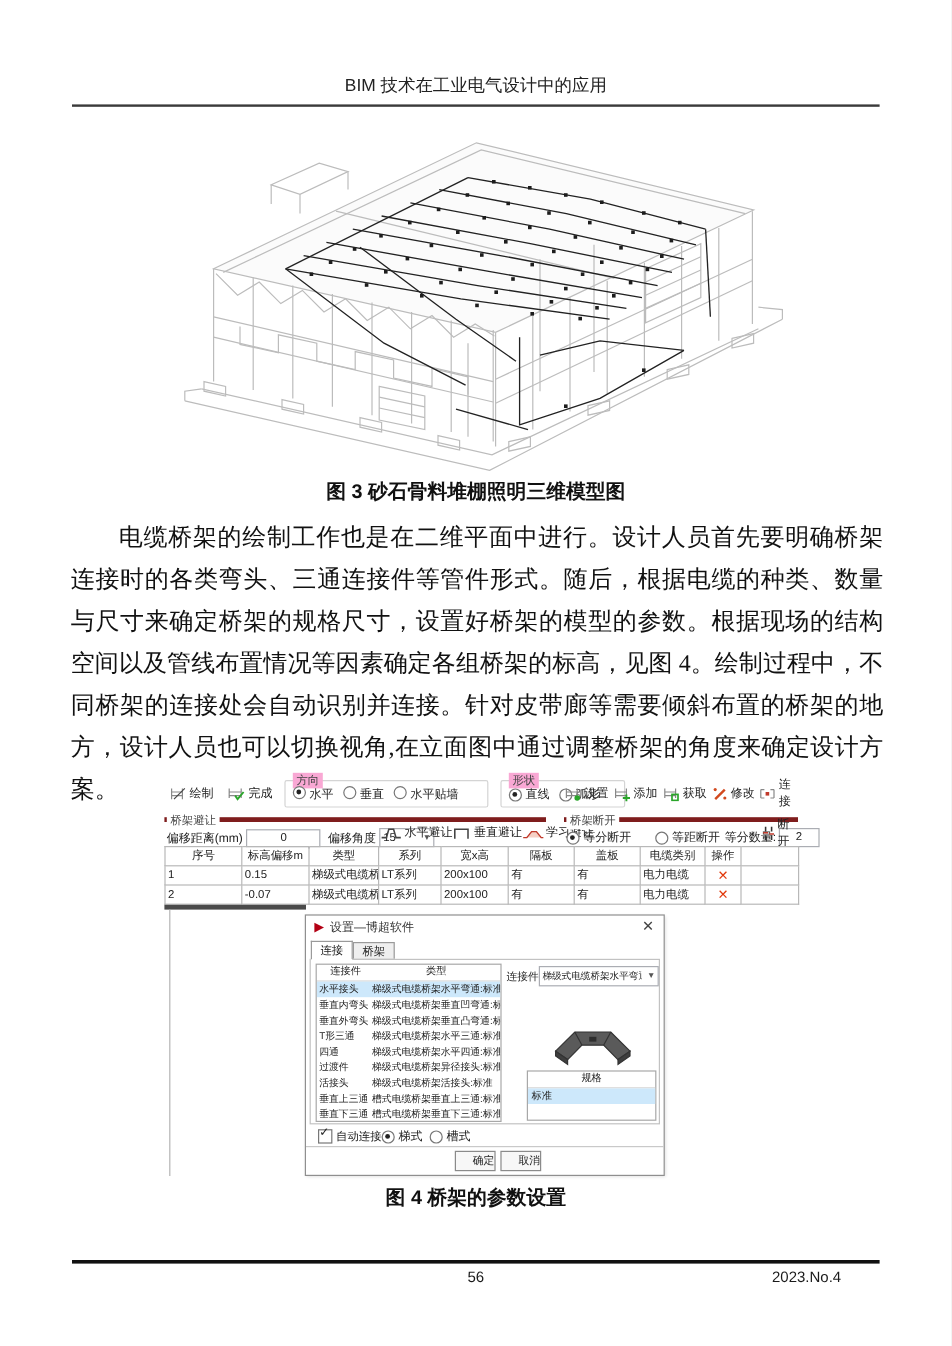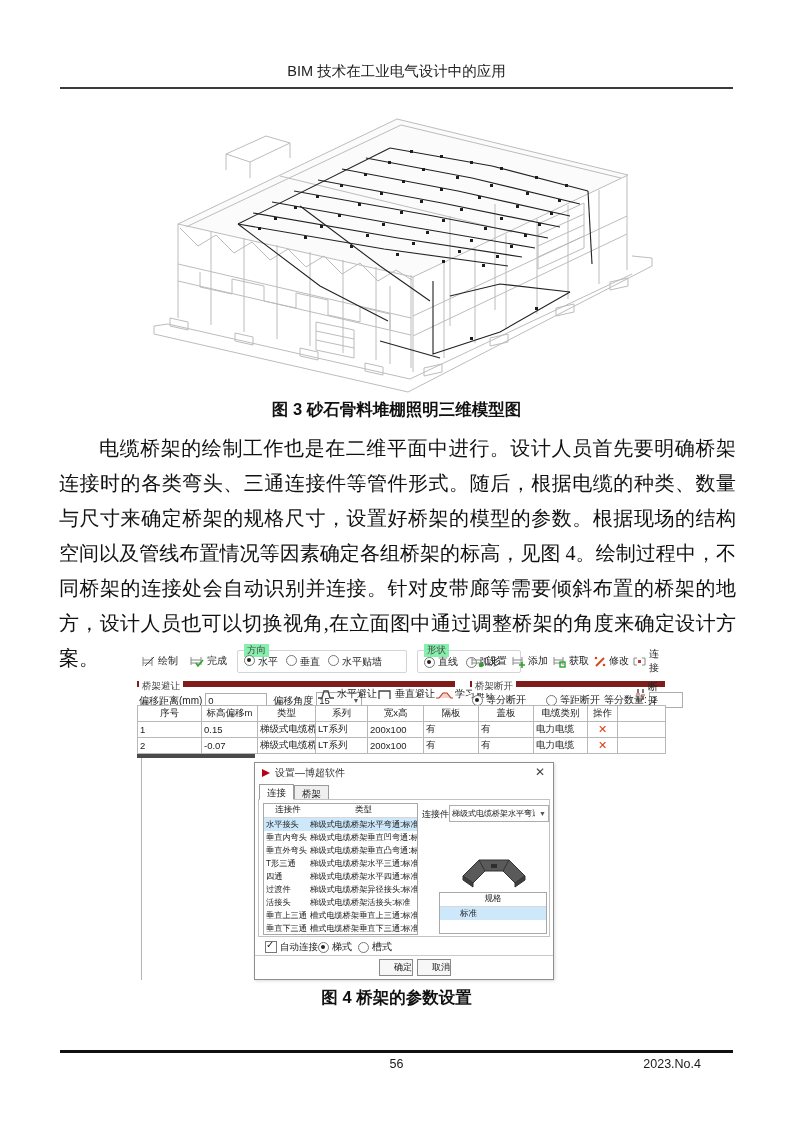--- a/index.html
+++ b/index.html
@@ -20,22 +20,22 @@
        font-family:"Liberation Sans",sans-serif;font-weight:bold;font-size:16.5px;color:#111;}
   .cap3{top:399px;} .cap4{top:987px;}
   
   .body-text{position:absolute;left:59px;top:431px;width:677px;font-size:20px;
              line-height:35px;text-align:justify;text-indent:2em;margin:0;color:#111;}
   
   .fig4{position:absolute;left:137px;top:648px;width:528px;height:334px;
         font-family:"Liberation Sans",sans-serif;font-size:10px;color:#222;background:#fff;}
   .tbtn{position:absolute;display:flex;align-items:center;gap:2px;height:18px;cursor:default;}
   .grp{position:absolute;border:1px solid #d4d4d4;border-radius:2px;}
-  .glabel{position:absolute;top:-7px;left:6px;background:#86efac;padding:0 3px;font-size:9.5px;color:#444;}
-  .grp2{position:absolute;border-top:6px solid #7f1d1d;}
+  .glabel{position:absolute;top:-7px;left:6px;background:#f9a8d4;padding:0 3px;font-size:9.5px;color:#444;}
+  .grp2{position:absolute;border-top:4px solid #7f1d1d;text-align:center;}
   .glabel2{position:absolute;top:-7px;left:2px;background:#fff;padding:0 3px;font-size:9.5px;color:#444;}
   .rd{display:inline-block;width:9px;height:9px;border:1px solid #777;border-radius:50%;
       background:#fff;margin-right:3px;position:relative;vertical-align:-1px;}
   .rd.on::after{content:"";position:absolute;left:2px;top:2px;width:4px;height:4px;
       background:#222;border-radius:50%;}
   .cb{display:inline-block;width:10px;height:10px;border:1px solid #777;background:#fff;
       position:relative;margin-right:3px;vertical-align:-2px;}
   .cb.on::after{content:"✓";position:absolute;top:-2px;left:0px;font-size:10px;color:#222;line-height:10px;}
   .tin{border:1px solid #abadb3;height:14px;font-size:9.5px;padding:0 2px;background:#fff;
        font-family:"Liberation Sans",sans-serif;}
@@ -71,21 +71,21 @@
   .lbox .lhd span{text-align:center;}
   .lrow{display:flex;height:13px;line-height:13px;font-size:8.2px;white-space:nowrap;}
   .lrow.selected{background:#cde8fb;}
   .lc1{width:44px;padding-left:2px;flex:none;overflow:hidden;}
   .lc2{flex:1;overflow:hidden;}
   .rlabel{position:absolute;left:163px;top:8px;font-size:9px;}
   .rsel{position:absolute;left:190px;top:5px;width:94px;}
   .fitting{position:absolute;left:196px;top:52px;}
   .specbox{position:absolute;left:180px;top:92px;width:106px;height:40px;border:1px solid #a8a8a8;}
   .specbox .shd{height:13px;border-bottom:1px solid #d8d8d8;text-align:center;font-size:8.5px;}
-  .specrow{height:13px;line-height:13px;font-size:8.5px;padding-left:20px;background:#cde8fb;}
+  .specrow{height:13px;line-height:13px;font-size:8.5px;padding-left:3px;background:#cde8fb;}
   .dlg-opts{position:absolute;left:10px;top:177px;font-size:9.5px;display:flex;align-items:center;}
   .dlg-sep{position:absolute;left:0;top:192px;width:100%;border-top:1px solid #c9c9c9;}
   .dbtn{position:absolute;top:196px;width:32px;height:15px;border:1px solid #8a8a8a;background:#f7f7f7;
         font-size:9px;text-align:right;line-height:15px;}
   .ok{left:124px;} .cancel{left:162px;}
   .ticon{flex:none;}
 </style>
 </head>
 <body>
 

